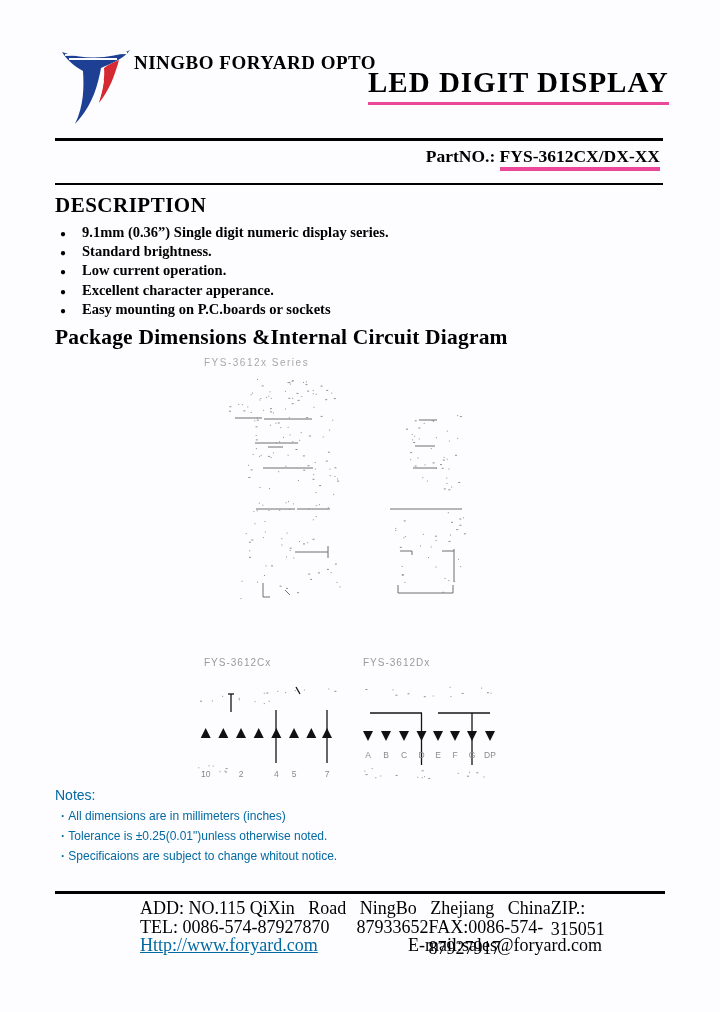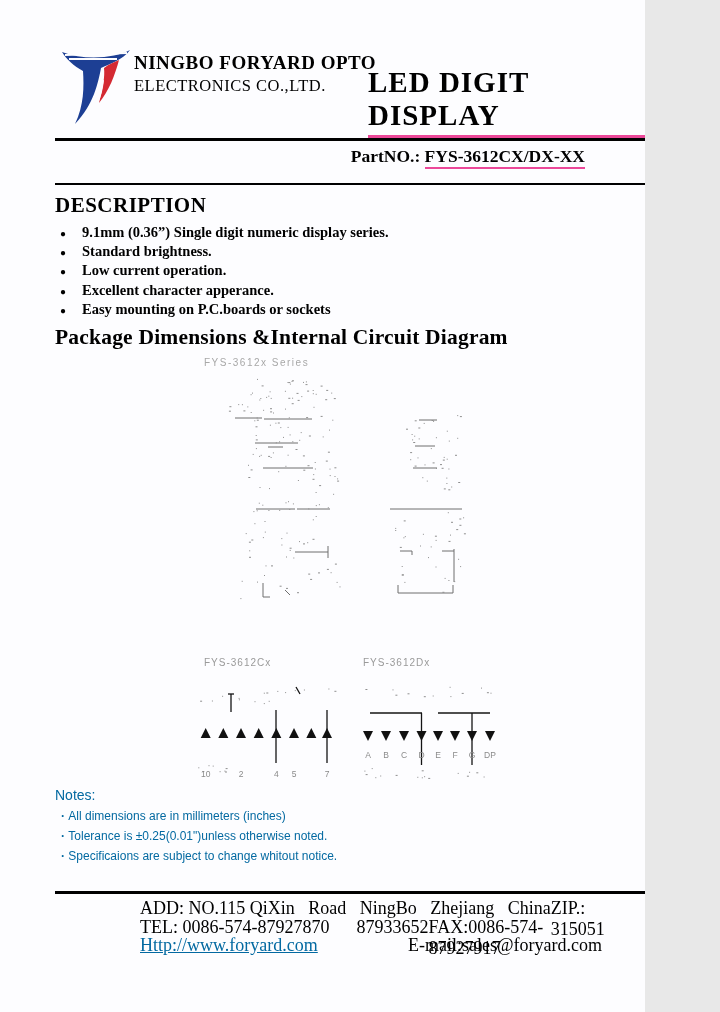--- a/index.html
+++ b/index.html
@@ -1,29 +1,29 @@
 <!DOCTYPE html>
 <html><head>
 <meta charset="utf-8">
 <style>
   html,body{margin:0;padding:0;}
   body{background:#e8e8e8;}
-  .page{position:relative;width:600px;height:1012px;background:#fdfdff;overflow:hidden;
-        font-family:"Liberation Serif",serif;color:#000;padding-left:45px;}
+  .page{position:relative;width:720px;height:1012px;background:#fdfdff;overflow:hidden;
+        font-family:"Liberation Serif",serif;color:#000;}
   .abs{position:absolute;}
   
   .company1{left:134px;top:52px;font-size:19px;font-weight:700;letter-spacing:.5px;}
   .company2{left:134px;top:76px;font-size:16.5px;letter-spacing:.5px;}
   .doc-title{left:368px;top:66px;font-size:29px;font-weight:700;letter-spacing:1px;
              border-bottom:3px solid #ec4899;padding-bottom:3px;}
   .rule{background:#000;}
   .rule1{left:55px;top:138px;width:608px;height:3px;}
   .rule2{left:55px;top:183px;width:608px;height:2px;}
   .partline{right:60px;top:146px;font-size:17.5px;font-weight:700;}
-  .partline .num{border-bottom:2px solid #ec4899;padding-bottom:1px;}
+  .partline .num{border-bottom:4px solid #ec4899;padding-bottom:1px;}
   
   .h-desc{left:55px;top:193px;font-size:21px;font-weight:700;letter-spacing:.5px;}
   .bullets{left:60px;top:224px;width:560px;}
   .bullets .row{display:flex;align-items:baseline;height:19.2px;font-size:14.5px;font-weight:700;}
   .bullets .dot{width:22px;font-size:10px;}
   .h-pkg{left:55px;top:325px;font-size:21.5px;font-weight:700;letter-spacing:.2px;}
   
   .notes{left:55px;top:787px;font-family:"Liberation Sans",sans-serif;color:#0369a1;}
   .notes .nh{font-size:14px;}
   .notes .ni{font-size:12px;margin-top:6px;padding-left:6px;}
@@ -42,21 +42,20 @@
 <div class="page">
 
   <svg class="abs" style="left:57px;top:47px" width="78" height="80" viewBox="0 0 78 80">
     <path d="M5,5 C28,14 58,11 73,3 C66,13 52,17 44,21 C41,36 37,57 18,77 C27,58 27,40 26,24 C17,19 9,12 5,5 Z" fill="#1d3f94"></path>
     <path d="M8,8 L70,6 M12,12 L60,12" stroke="#fdfdff" stroke-width="2" fill="none"></path>
     <path d="M62,13 C58,28 52,44 42,56 C46,40 48,30 47,21 C52,17 58,15 62,13 Z" fill="#d42a33"></path>
     <path d="M47,33 C46,42 44,50 41,56 C43,48 44,40 44,34 Z" fill="#fdfdff"></path>
   </svg>
 
   <div class="abs company1">NINGBO FORYARD OPTO</div>
-  <div class="abs company2">ELECTRONICS CO.,LTD.</div>
   <div class="abs doc-title">LED DIGIT DISPLAY</div>
 
   <div class="abs rule rule1"></div>
   <div class="abs partline"><span>PartNO.: </span><span class="num">FYS-3612CX/DX-XX</span></div>
   <div class="abs rule rule2"></div>
 
   <div class="abs h-desc">DESCRIPTION</div>
 
   <div class="abs bullets">
     <div class="row">

